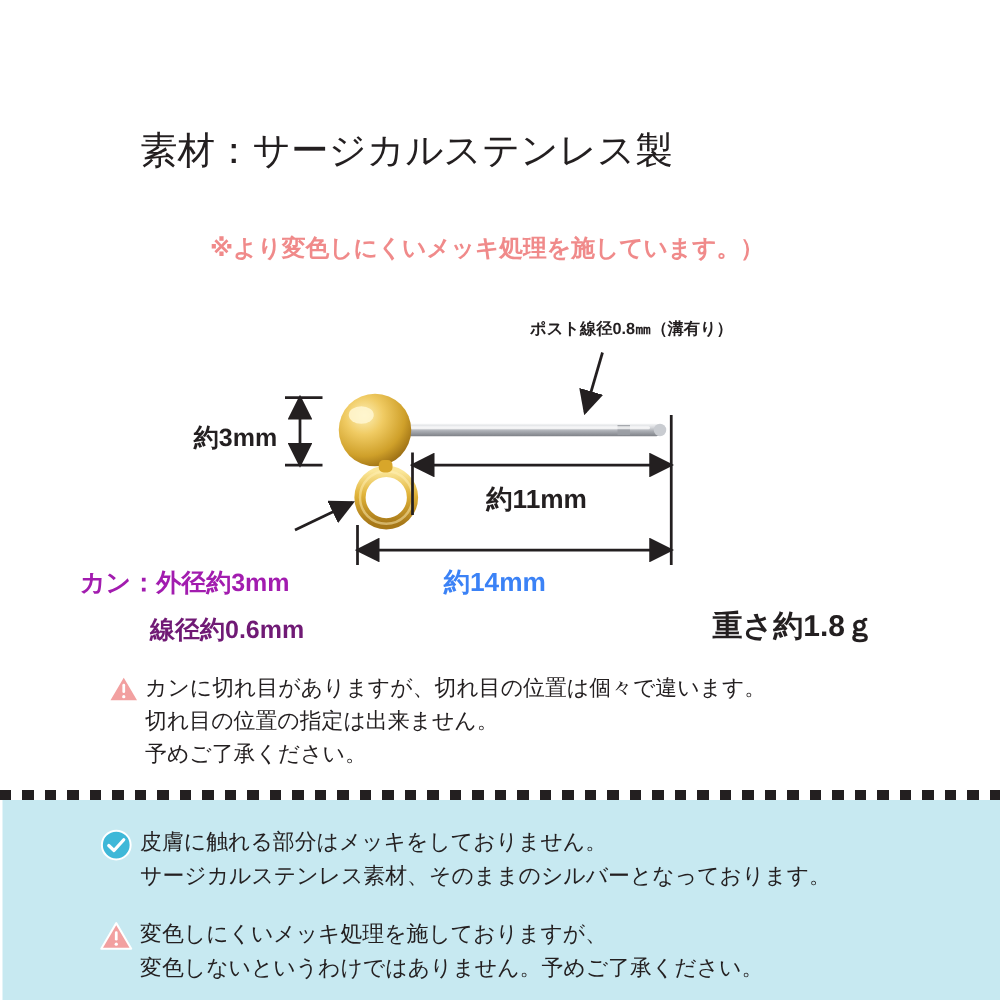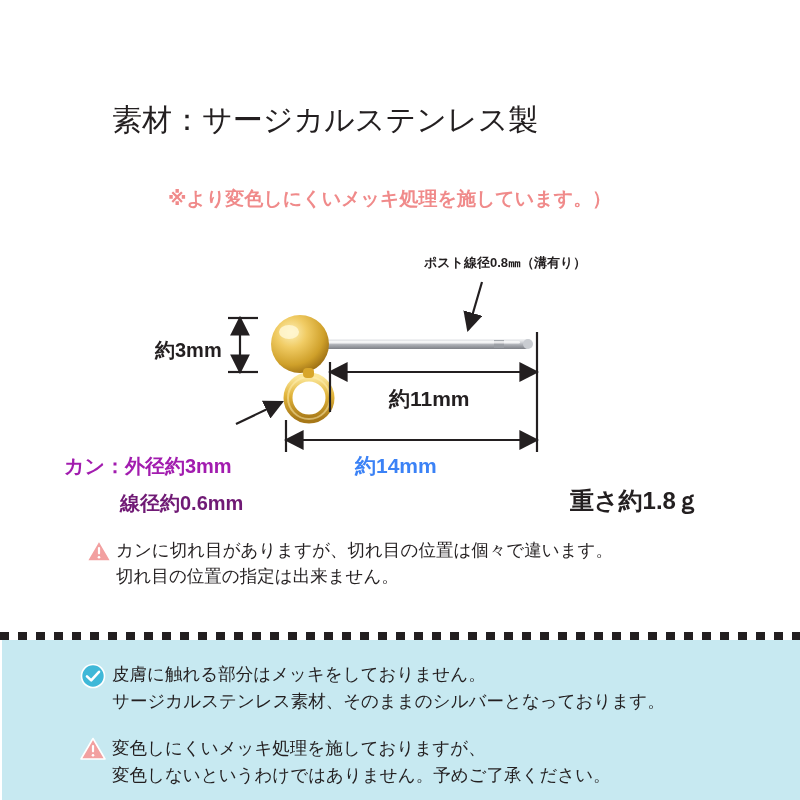--- a/index.html
+++ b/index.html
@@ -186,20 +186,21 @@
         <div class="warn-ico">
           <svg width="26" height="24" viewBox="0 0 26 24">
             <path d="M13 1.5 L25 22 L1 22 Z" fill="#f2a0a0" stroke="#ffffff" stroke-width="1.6" stroke-linejoin="round"></path>
             <rect x="11.9" y="8" width="2.2" height="7.4" rx="1.1" fill="#ffffff"></rect>
             <circle cx="13" cy="18.3" r="1.3" fill="#ffffff"></circle>
           </svg>
         </div>
         <div>
           <div class="warn-text">カンに切れ目がありますが、切れ目の位置は個々で違います。</div>
           <div class="warn-text">切れ目の位置の指定は出来ません。</div>
+          <div class="warn-text">予めご了承ください。</div>
         </div>
       </div>
     </div>
   </div>
 
   <div class="divider"></div>
 
   <div class="bottom-panel">
 
     <div class="b-row r1">

